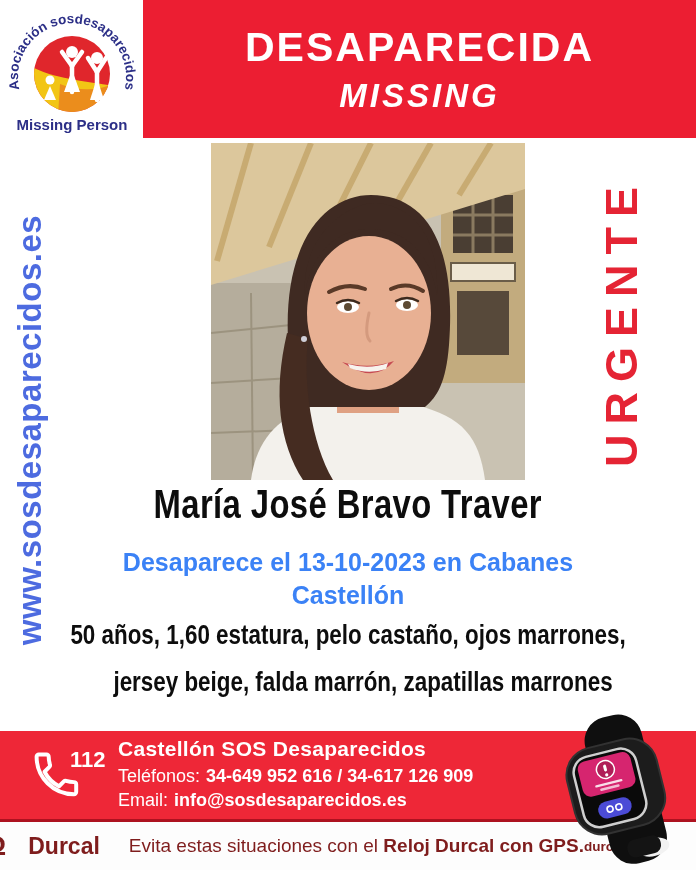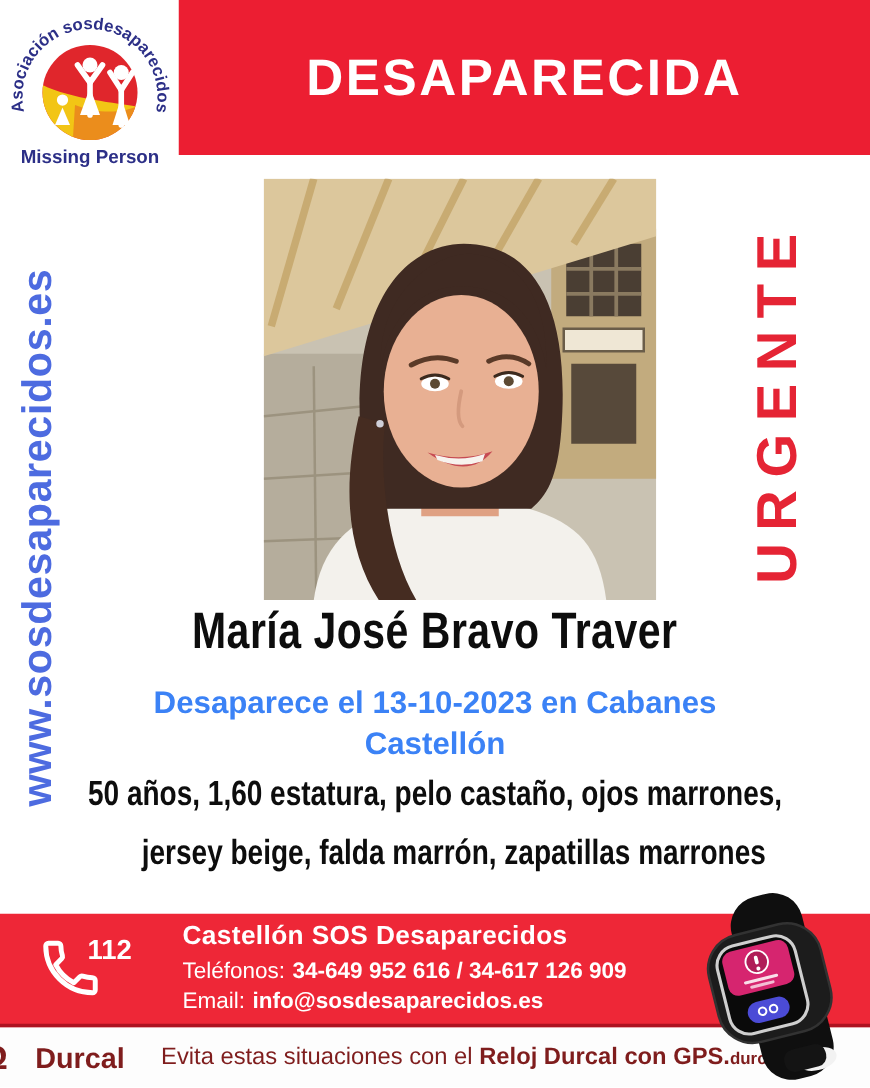--- a/index.html
+++ b/index.html
@@ -5,21 +5,21 @@
   * { margin:0; padding:0; box-sizing:border-box; }
   html,body { background:#ffffff; }
   .poster {
     position:relative; width:696px; height:870px;
     background:#ffffff; overflow:hidden;
     font-family:"Liberation Sans", sans-serif;
   }
 
   
   .banner {
-    position:absolute; left:143px; top:0; right:0; height:124px;
+    position:absolute; left:143px; top:0; right:0; height:138px;
     background:#ec1e32; color:#fff;
     display:flex; flex-direction:column; align-items:center; justify-content:center;
     gap:6px;
   }
   .banner .title { font-size:41px; font-weight:800; letter-spacing:2px; }
   .banner .subtitle { font-size:33px; font-weight:700; font-style:italic; letter-spacing:3px; }
 
   
   .logo { position:absolute; left:0; top:0; width:143px; height:142px; }
 
@@ -50,21 +50,21 @@
   .desc-row span {
     display:inline-block; transform:scaleX(0.8); transform-origin:center;
     font-size:28px; font-weight:800; color:#0d0d0d;
   }
   .desc-1 { top:619px; } .desc-2 { top:666px;padding-left:30px; }
 
   
   .footer {
     position:absolute; left:0; top:731px; width:100%; height:91px;
     background:#ee2737; border-bottom:3px solid #ad1220;
-    display:flex; align-items:center; color:#fff; z-index:3;gap:28px;
+    display:flex; align-items:center; color:#fff; z-index:3;
   }
   .footer .phone-block { margin-left:24px; width:86px; flex:0 0 auto; }
   .footer .info { margin-left:8px; line-height:1.15; }
   .footer .org { font-size:21px; font-weight:800; letter-spacing:0.3px; margin-bottom:5px; }
   .footer .line { font-size:18px; margin-bottom:3px; }
   .footer .line .lbl { font-weight:400; margin-right:6px; }
   .footer .line .val { font-weight:800; }
 
   .watch { position:absolute; left:552px; top:712px; width:148px; height:156px; z-index:6; }
 
@@ -84,20 +84,21 @@
   .bar-spacer { flex:1; }
   .site { font-size:13.5px; font-weight:800; margin-right:40px; }
 </style>
 </head>
 <body>
 
 <div class="poster">
 
   <div class="banner">
     <div class="title">DESAPARECIDA</div>
+    <div class="subtitle">MISSING</div>
   </div>
 
   <div class="logo">
     <svg width="143" height="142" viewBox="0 0 143 142">
       <defs>
         <path id="arcPath" d="M21,95 A54,54 0 1 1 123,95" fill="none"></path>
         <clipPath id="logoClip">
             <circle cx="72" cy="74" r="38"></circle>
           </clipPath>
       </defs>

